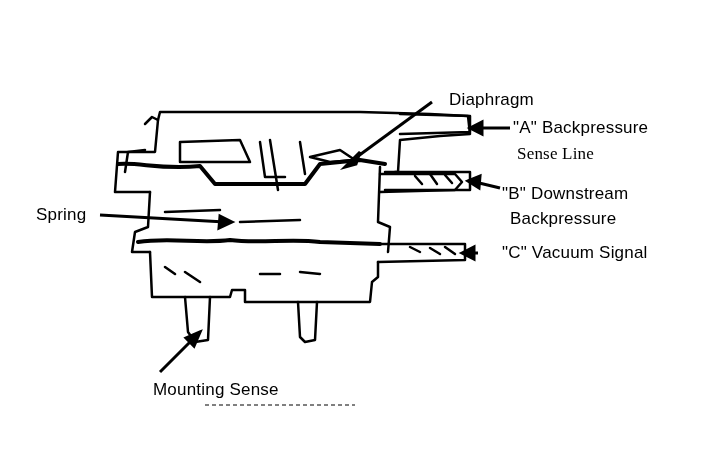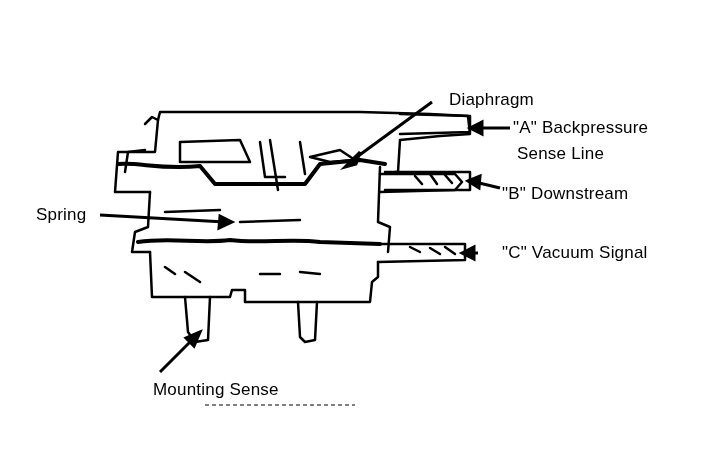--- a/index.html
+++ b/index.html
@@ -64,18 +64,19 @@
       <polygon points="232,210 220,204 219,216"></polygon>
 
       <line x1="160" y1="360" x2="195" y2="325"></line>
       <polygon points="200,320 186,326 194,334"></polygon>
     </g>
     <line x1="205" y1="393" x2="355" y2="393" stroke="#000" stroke-width="1" stroke-dasharray="4 3"></line>
   </svg>
 
   <div class="lbl" style="left:449px;top:78px;">Diaphragm</div>
   <div class="lbl" style="left:513px;top:106px;">"A" Backpressure</div>
-  <div class="lbl" style="left:517px;top:132px;">Sense Line</div>
+  <div class="lbl" style="left:517px;top:132px;font-family:Liberation Serif, serif;">Sense Line</div>
   <div class="lbl" style="left:502px;top:172px;">"B" Downstream</div>
+  <div class="lbl" style="left:510px;top:197px;">Backpressure</div>
   <div class="lbl" style="left:502px;top:231px;">"C" Vacuum Signal</div>
   <div class="lbl" style="left:36px;top:193px;">Spring</div>
   <div class="lbl" style="left:153px;top:368px;">Mounting Sense</div>
 </div>
 
 </body></html>

